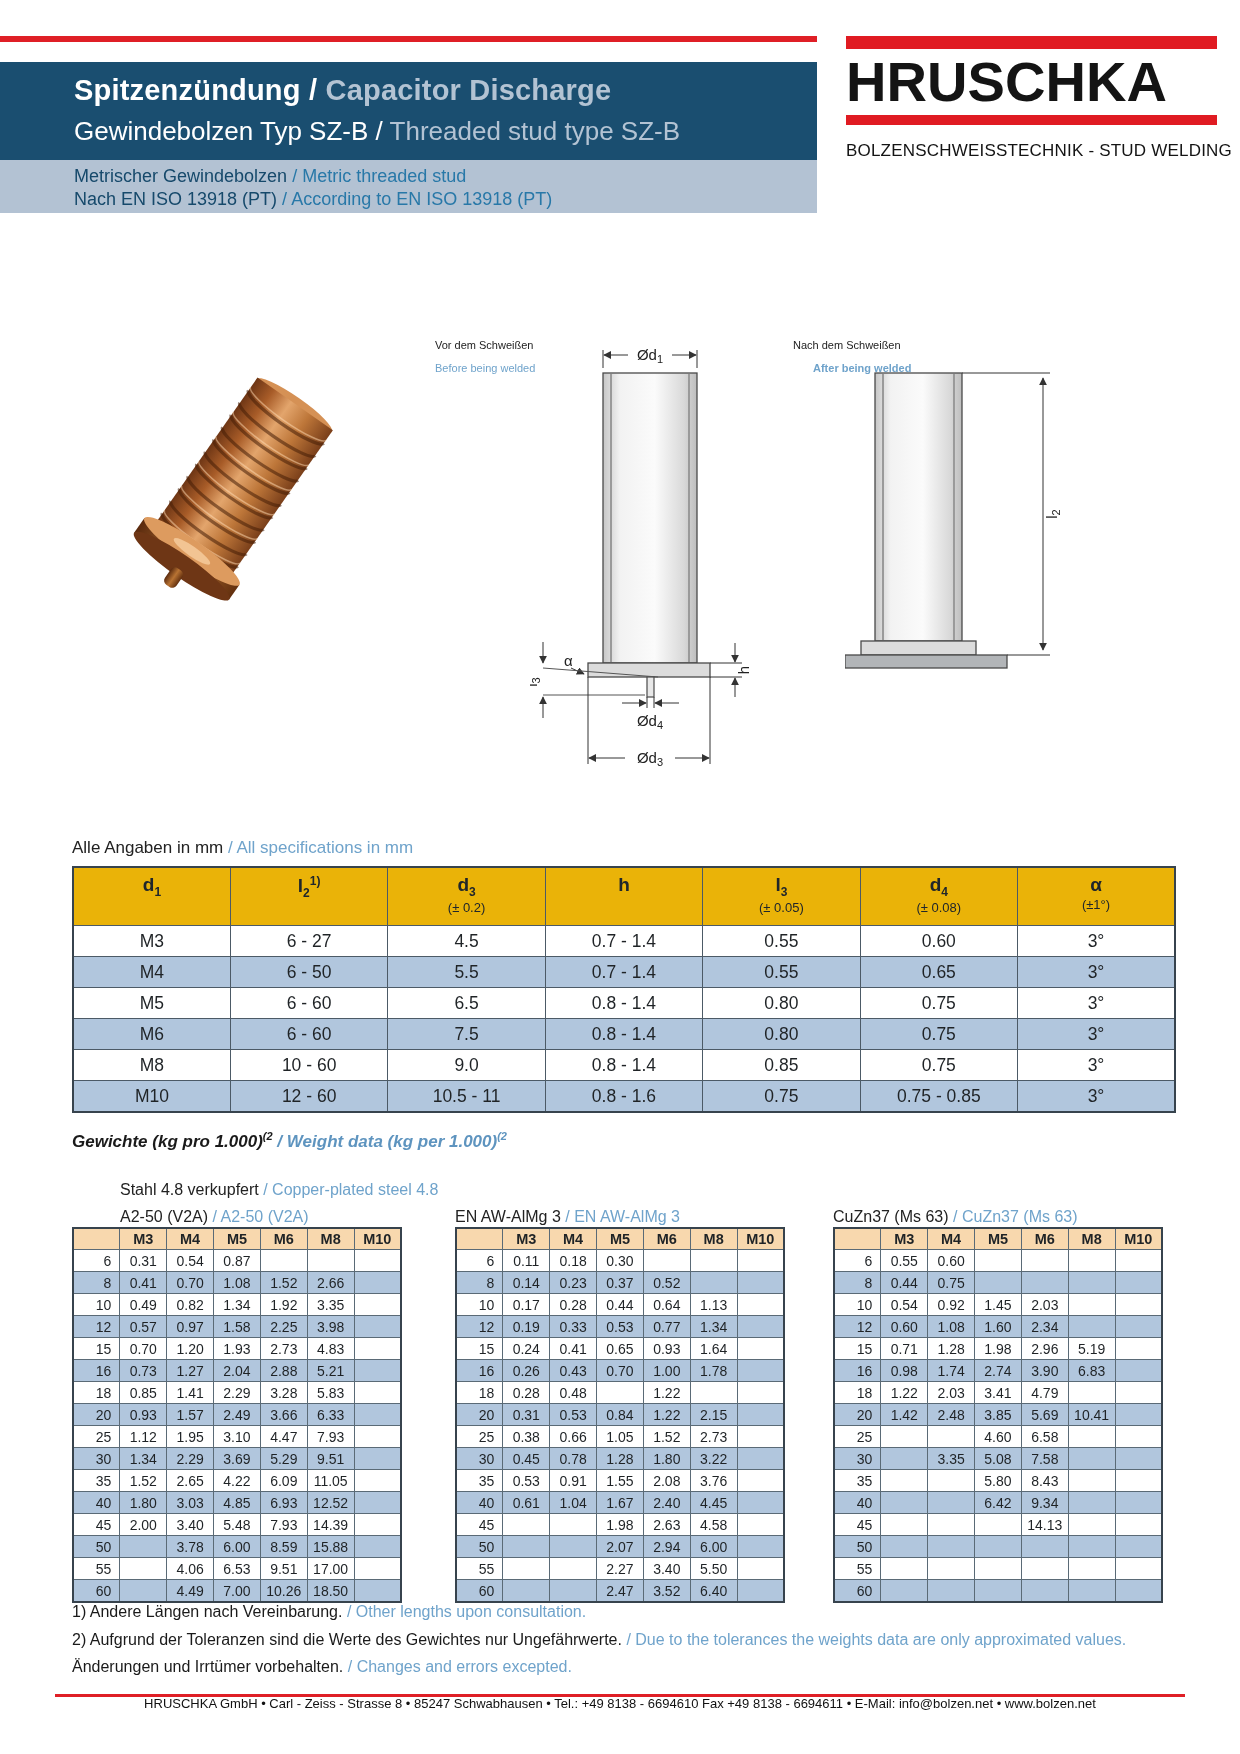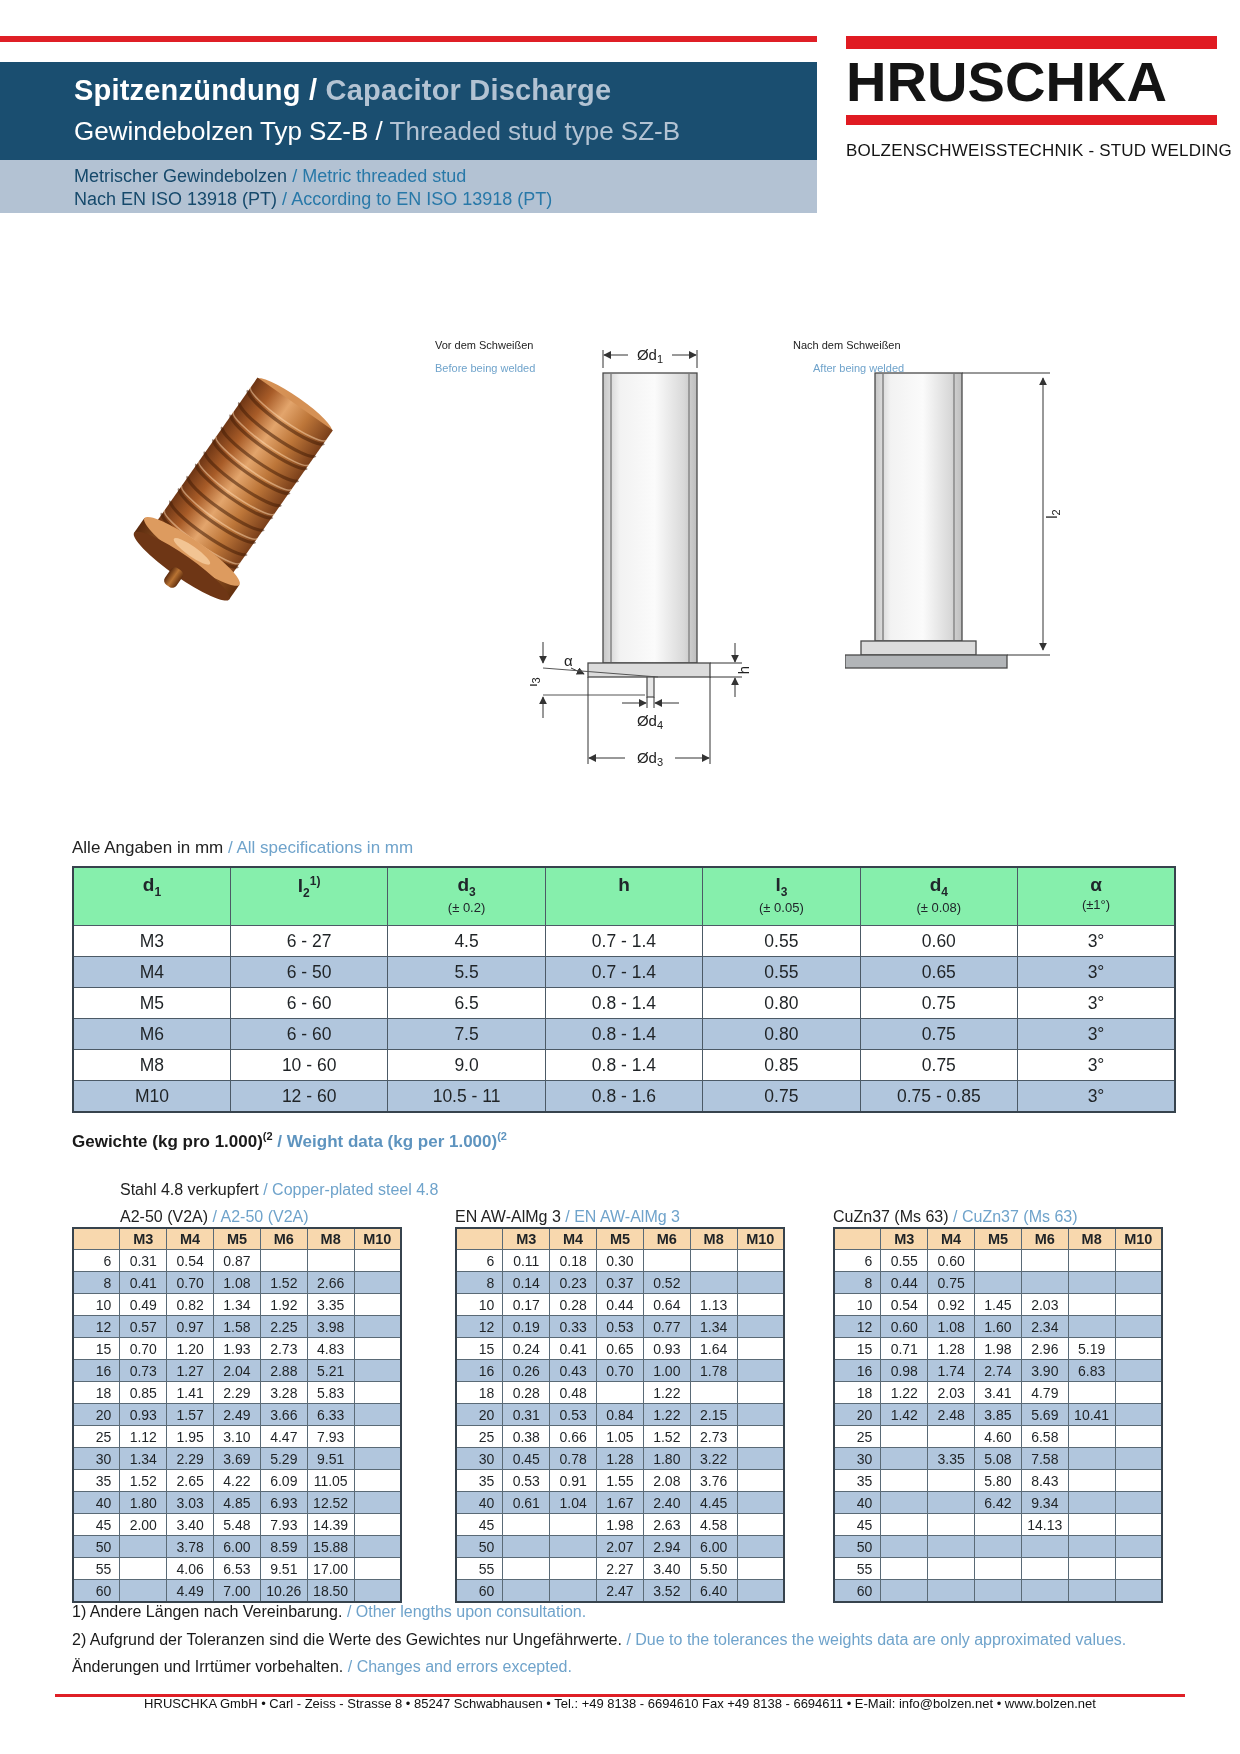--- a/index.html
+++ b/index.html
@@ -24,45 +24,45 @@
   .logo-bar1{height:13px;background:#e01b22;}
   .logo-name{font-size:55px;font-weight:800;color:#141414;letter-spacing:0px;line-height:60px;margin-top:3px;transform:scaleX(1.02);transform-origin:left;}
   .logo-bar2{height:10px;background:#e01b22;margin-top:3px;}
   .logo-tag{font-size:17px;color:#141414;margin-top:16px;letter-spacing:.2px;white-space:nowrap;}
 
   
   .fig-label{font-size:11px;line-height:23px;color:#222;}
   .fig-label .en{color:#6fa3cb;}
   .before-label{left:435px;top:334px;}
   .after-label{left:793px;top:334px;}
-  .after-label .en-line{margin-left:20px;}
+  .after-label .en-line{margin-left:20px;font-weight:bold;}
 
   svg text{font-family:"Liberation Sans","DejaVu Sans",sans-serif;fill:#222;}
   .dimtext{font-size:15px;}
   .dimsub{font-size:11px;}
 
   
   .units-note{left:72px;top:838px;font-size:17px;color:#222;}
   .units-note .en,.units-note .sep{color:#6fa3cb;}
 
   
   table{border-collapse:collapse;}
   .dims-table{left:72px;top:866px;width:1104px;table-layout:fixed;
               border:2px solid #37434d;}
   .dims-table th,.dims-table td{border:1px solid #4c5a66;text-align:center;}
-  .dims-table thead th{background:#86efac;height:50px;vertical-align:top;padding-top:6px;
+  .dims-table thead th{background:#eab308;height:50px;vertical-align:top;padding-top:6px;
                        font-size:19px;font-weight:bold;color:#20262b;}
   .dims-table thead th sub{font-size:12px;}
   .dims-table thead th sup{font-size:12px;}
   .dims-table .htol{font-size:13px;font-weight:normal;margin-top:1px;}
   .dims-table tbody td{height:28px;font-size:17.5px;background:#fff;}
   .dims-table tbody tr.alt td{background:#b1c6dd;}
 
   
-  .weights-heading{left:72px;top:1130px;font-size:17px;font-weight:bold;color:#1a1a1a;}
+  .weights-heading{left:72px;top:1130px;font-size:17px;font-weight:bold;color:#1a1a1a;font-style:italic;}
   .weights-heading sup{font-size:11px;}
   .weights-heading .en,.weights-heading .sep{color:#5e94bf;}
 
   .wt-label{font-size:16px;color:#222;line-height:27px;}
   .wt-label .en,.wt-label .sep{color:#6fa3cb;}
   .wt-label-1{left:72px;top:1176px;margin-left:48px;}
   .wt-label-2{left:455px;top:1203px;}
   .wt-label-3{left:833px;top:1203px;}
 
   

